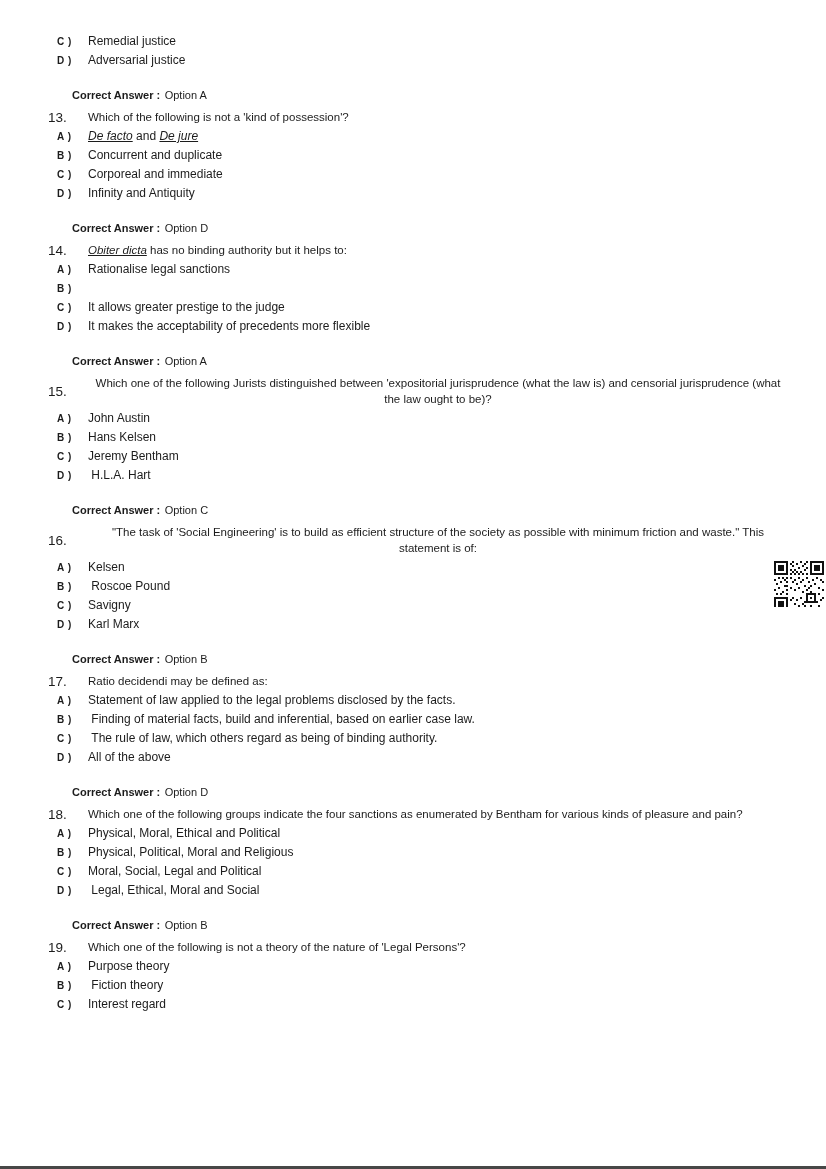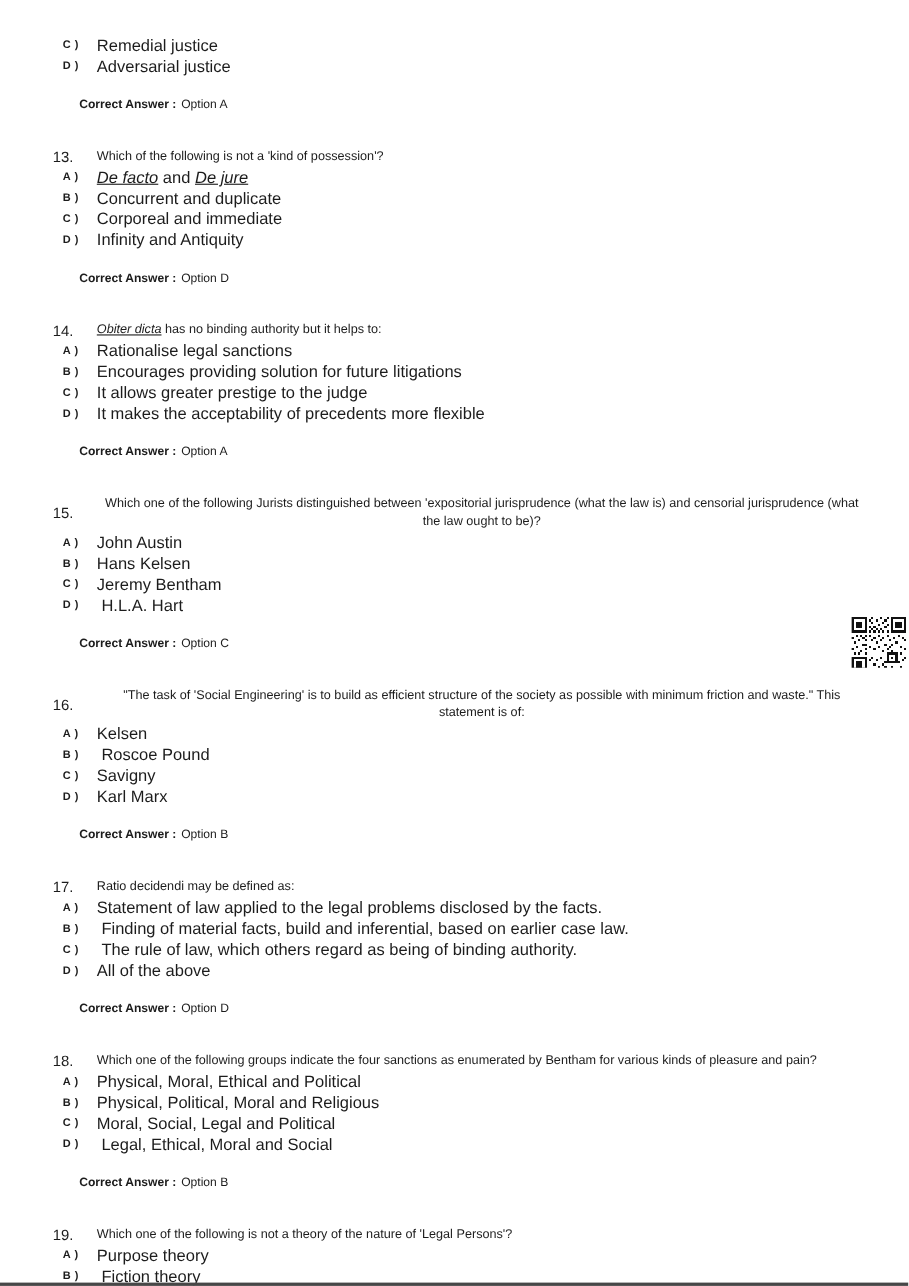--- a/index.html
+++ b/index.html
@@ -16,26 +16,26 @@
   }
   .opt-row { display: flex; line-height: 19px; margin-left: 9px; }
   .opt-label {
     width: 31px;
     flex-shrink: 0;
     font-weight: 700;
     font-size: 10px;
     letter-spacing: 0.5px;
     line-height: 19px;
   }
-  .opt-text { font-size: 15px; white-space: pre-wrap; line-height: 19px; }
+  .opt-text { font-size: 12px; white-space: pre-wrap; line-height: 19px; }
   .it { font-style: italic; text-decoration: underline; }
   .answer-row { margin: 14px 0 0 24px; line-height: 19px; }
   .answer-label { font-weight: 700; font-size: 11px; }
   .answer-value { font-size: 11px; }
-  .question-block { margin-top: 29px; }
+  .question-block { margin-top: 4px; }
   .q-head { display: flex; align-items: center; margin-bottom: 2px; }
   .q-num { width: 40px; flex-shrink: 0; font-size: 13.5px; }
   .q-text { font-size: 11.5px; line-height: 16px; max-width: 700px; white-space: pre-wrap; text-align: center; }
   .qr {
     position: absolute;
     top: 561px;
     right: 2px;
     width: 50px;
     height: 46px;
     overflow: hidden;
@@ -109,21 +109,20 @@
       <span class="q-text"><span class="it">Obiter dicta</span><span> has no binding authority but it helps to:</span></span>
     </div>
     <div class="options">
   <div class="opt-row">
     <span class="opt-label">A )</span>
     <span class="opt-text"><span>Rationalise legal sanctions</span></span>
   </div>
 
   <div class="opt-row">
     <span class="opt-label">B )</span>
-    <span class="opt-text"><span>Encourages providing solution for future litigations</span></span>
   </div>
 
   <div class="opt-row">
     <span class="opt-label">C )</span>
     <span class="opt-text"><span>It allows greater prestige to the judge</span></span>
   </div>
 
   <div class="opt-row">
     <span class="opt-label">D )</span>
     <span class="opt-text"><span>It makes the acceptability of precedents more flexible</span></span>

